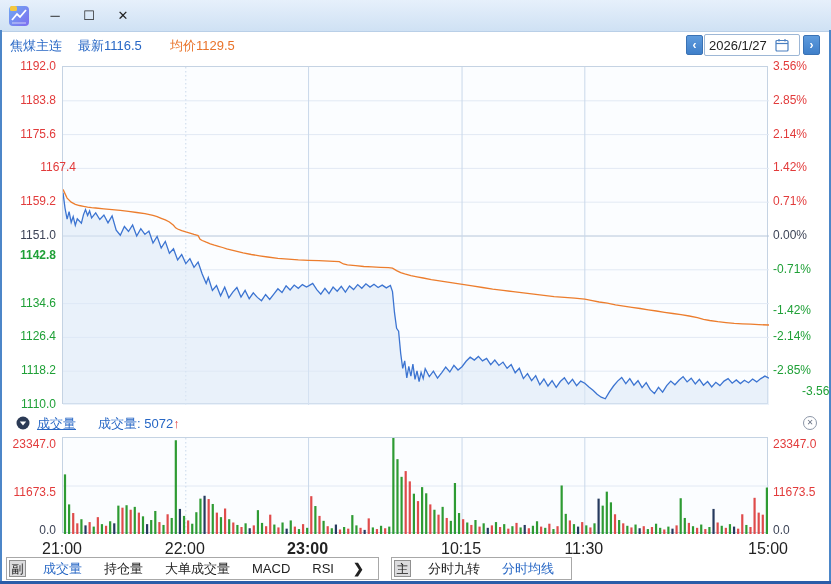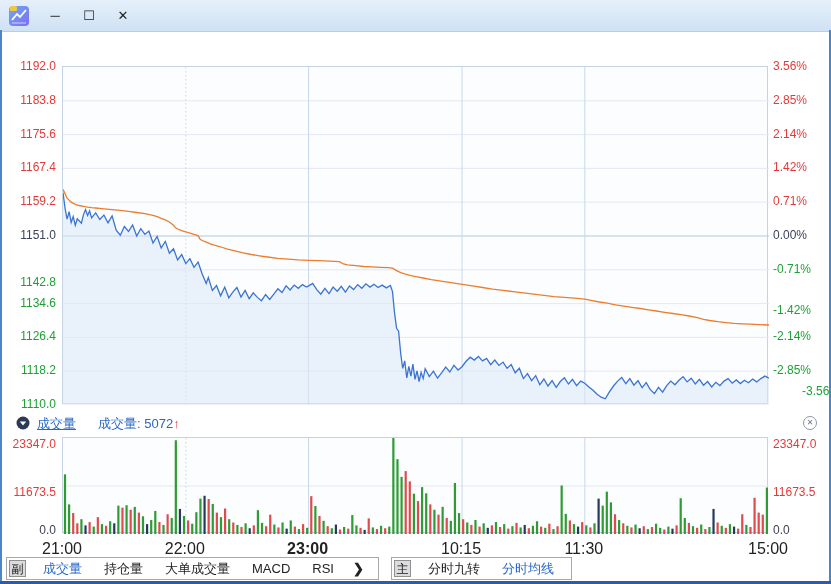--- a/index.html
+++ b/index.html
@@ -80,20 +80,36 @@
         <polyline points="4,18 18,18" fill="none" stroke="#ffffff88" stroke-width="1.2"></polyline>
       </svg>
     </span>
     <span class="winbtns">
       <span class="winbtn">─</span>
       <span class="winbtn">☐</span>
       <span class="winbtn">✕</span>
     </span>
   </div>
 
+  <div class="inforow">
+    <span class="contract">焦煤主连</span>
+    <span class="last">最新1116.5</span>
+    <span class="avg">均价1129.5</span>
+    <span class="navbtn" style="left:684px;">‹</span>
+    <span class="datebox">
+      <input value="2026/1/27" style="">
+      <svg class="calicon" viewBox="0 0 14 14">
+        <rect x="1" y="2.5" width="12" height="10.5" rx="1" fill="none" stroke="#4a7fc0" stroke-width="1.2"></rect>
+        <line x1="1" y1="5.5" x2="13" y2="5.5" stroke="#4a7fc0" stroke-width="1.2"></line>
+        <line x1="4" y1="1" x2="4" y2="3.5" stroke="#4a7fc0" stroke-width="1.2"></line>
+        <line x1="10" y1="1" x2="10" y2="3.5" stroke="#4a7fc0" stroke-width="1.2"></line>
+      </svg>
+    </span>
+    <span class="navbtn" style="left:801px;">›</span>
+  </div>
 
   <div class="plotbox" id="main-plot">
       <svg width="706" height="338">
         <line x1="0" y1="33.80000000000019" x2="706" y2="33.80000000000019" stroke="#e2e9f4" stroke-width="1"></line>
         <line x1="0" y1="67.60000000000038" x2="706" y2="67.60000000000038" stroke="#e2e9f4" stroke-width="1"></line>
         <line x1="0" y1="101.39999999999962" x2="706" y2="101.39999999999962" stroke="#e2e9f4" stroke-width="1"></line>
         <line x1="0" y1="135.19999999999982" x2="706" y2="135.19999999999982" stroke="#e2e9f4" stroke-width="1"></line>
         <line x1="0" y1="169" x2="706" y2="169" stroke="#b6c6da" stroke-width="1"></line>
         <line x1="0" y1="202.80000000000018" x2="706" y2="202.80000000000018" stroke="#e2e9f4" stroke-width="1"></line>
         <line x1="0" y1="236.60000000000036" x2="706" y2="236.60000000000036" stroke="#e2e9f4" stroke-width="1"></line>
@@ -105,24 +121,24 @@
         <line x1="521.8260869565217" y1="0" x2="521.8260869565217" y2="338" stroke="#c9d8ea" stroke-width="1"></line>
         <polygon points="0.0,125.7 2.0,141.0 4.1,152.1 6.1,144.7 8.2,155.4 10.2,149.6 12.3,158.3 14.3,151.7 18.4,156.2 20.5,147.6 22.5,142.6 24.6,148.4 26.6,143.9 28.6,150.9 32.7,145.9 36.8,152.5 40.9,148.0 45.0,155.8 49.1,148.8 53.2,163.2 57.3,168.2 61.4,159.5 65.5,164.5 69.6,157.9 73.7,169.0 77.8,161.6 81.9,167.4 85.9,164.1 90.0,176.0 94.1,169.4 98.2,181.0 102.3,174.4 106.4,186.3 110.5,181.8 114.6,192.9 118.7,187.5 122.8,196.6 126.9,191.7 131.0,200.3 135.1,195.0 139.2,206.9 143.2,216.4 145.3,210.6 149.4,223.4 153.5,218.5 157.6,228.8 161.7,220.1 165.8,230.8 169.8,225.1 173.9,220.5 178.0,230.0 182.1,223.4 186.2,231.7 190.3,225.9 194.4,230.4 198.5,233.7 202.6,227.5 206.7,232.5 210.8,227.1 214.9,221.8 219.0,225.5 223.1,218.9 227.1,223.0 231.2,218.1 235.3,221.3 239.4,217.6 243.5,220.1 245.6,218.9 249.7,216.4 253.8,222.6 257.8,227.1 261.9,221.3 266.0,226.7 270.1,220.1 274.2,224.2 278.3,219.3 282.4,225.1 286.5,218.9 290.6,222.6 294.7,217.6 298.8,221.3 302.9,216.8 307.0,220.1 311.0,217.2 315.1,220.5 319.2,218.1 323.3,220.9 327.4,218.5 329.5,224.6 331.5,245.7 333.6,261.3 335.6,264.2 337.7,286.5 339.7,301.3 341.7,293.9 343.8,310.8 345.8,299.3 347.9,309.1 349.9,297.2 352.0,312.4 354.0,303.8 356.1,314.5 358.1,305.4 360.2,311.6 362.2,301.7 366.3,309.6 370.4,304.2 374.5,311.2 378.6,305.8 382.7,300.1 386.8,305.0 390.9,298.4 395.0,303.0 399.0,299.7 403.1,294.3 407.2,290.2 411.3,293.1 415.4,289.4 419.5,293.9 423.6,291.4 427.7,297.6 431.8,293.1 435.9,298.4 440.0,295.1 444.1,301.3 448.2,297.6 452.2,305.8 456.3,301.3 460.4,311.6 464.5,306.7 468.6,313.7 472.7,308.7 476.8,317.8 480.9,312.0 485.0,319.0 489.1,313.7 493.2,320.3 497.3,314.5 501.4,310.8 505.5,317.0 509.5,312.4 513.6,318.6 517.7,314.1 521.8,316.2 525.9,319.9 530.0,323.2 534.1,327.3 538.2,330.2 542.3,331.8 546.4,324.8 550.5,319.0 554.6,314.1 558.7,310.4 562.8,316.6 566.8,311.6 570.9,318.2 575.0,313.7 579.1,320.7 583.2,315.7 587.3,322.7 591.4,326.5 595.5,320.3 599.6,325.2 603.7,318.6 607.8,314.1 611.9,317.8 616.0,313.3 620.1,309.6 624.1,314.9 628.2,311.2 632.3,317.0 636.4,312.4 640.5,318.2 644.6,314.5 648.7,319.9 652.8,315.3 656.9,318.6 661.0,314.1 665.1,311.6 669.2,316.2 673.3,312.9 677.4,316.6 681.4,313.3 685.5,315.7 689.6,312.0 693.7,314.9 697.8,311.6 701.9,309.1 706.0,311.2 706.0,338 0.0,338" fill="#dbe7f6" fill-opacity="0.55" stroke="none"></polygon>
         <polyline points="0.0,125.7 2.0,141.0 4.1,152.1 6.1,144.7 8.2,155.4 10.2,149.6 12.3,158.3 14.3,151.7 18.4,156.2 20.5,147.6 22.5,142.6 24.6,148.4 26.6,143.9 28.6,150.9 32.7,145.9 36.8,152.5 40.9,148.0 45.0,155.8 49.1,148.8 53.2,163.2 57.3,168.2 61.4,159.5 65.5,164.5 69.6,157.9 73.7,169.0 77.8,161.6 81.9,167.4 85.9,164.1 90.0,176.0 94.1,169.4 98.2,181.0 102.3,174.4 106.4,186.3 110.5,181.8 114.6,192.9 118.7,187.5 122.8,196.6 126.9,191.7 131.0,200.3 135.1,195.0 139.2,206.9 143.2,216.4 145.3,210.6 149.4,223.4 153.5,218.5 157.6,228.8 161.7,220.1 165.8,230.8 169.8,225.1 173.9,220.5 178.0,230.0 182.1,223.4 186.2,231.7 190.3,225.9 194.4,230.4 198.5,233.7 202.6,227.5 206.7,232.5 210.8,227.1 214.9,221.8 219.0,225.5 223.1,218.9 227.1,223.0 231.2,218.1 235.3,221.3 239.4,217.6 243.5,220.1 245.6,218.9 249.7,216.4 253.8,222.6 257.8,227.1 261.9,221.3 266.0,226.7 270.1,220.1 274.2,224.2 278.3,219.3 282.4,225.1 286.5,218.9 290.6,222.6 294.7,217.6 298.8,221.3 302.9,216.8 307.0,220.1 311.0,217.2 315.1,220.5 319.2,218.1 323.3,220.9 327.4,218.5 329.5,224.6 331.5,245.7 333.6,261.3 335.6,264.2 337.7,286.5 339.7,301.3 341.7,293.9 343.8,310.8 345.8,299.3 347.9,309.1 349.9,297.2 352.0,312.4 354.0,303.8 356.1,314.5 358.1,305.4 360.2,311.6 362.2,301.7 366.3,309.6 370.4,304.2 374.5,311.2 378.6,305.8 382.7,300.1 386.8,305.0 390.9,298.4 395.0,303.0 399.0,299.7 403.1,294.3 407.2,290.2 411.3,293.1 415.4,289.4 419.5,293.9 423.6,291.4 427.7,297.6 431.8,293.1 435.9,298.4 440.0,295.1 444.1,301.3 448.2,297.6 452.2,305.8 456.3,301.3 460.4,311.6 464.5,306.7 468.6,313.7 472.7,308.7 476.8,317.8 480.9,312.0 485.0,319.0 489.1,313.7 493.2,320.3 497.3,314.5 501.4,310.8 505.5,317.0 509.5,312.4 513.6,318.6 517.7,314.1 521.8,316.2 525.9,319.9 530.0,323.2 534.1,327.3 538.2,330.2 542.3,331.8 546.4,324.8 550.5,319.0 554.6,314.1 558.7,310.4 562.8,316.6 566.8,311.6 570.9,318.2 575.0,313.7 579.1,320.7 583.2,315.7 587.3,322.7 591.4,326.5 595.5,320.3 599.6,325.2 603.7,318.6 607.8,314.1 611.9,317.8 616.0,313.3 620.1,309.6 624.1,314.9 628.2,311.2 632.3,317.0 636.4,312.4 640.5,318.2 644.6,314.5 648.7,319.9 652.8,315.3 656.9,318.6 661.0,314.1 665.1,311.6 669.2,316.2 673.3,312.9 677.4,316.6 681.4,313.3 685.5,315.7 689.6,312.0 693.7,314.9 697.8,311.6 701.9,309.1 706.0,311.2" fill="none" stroke="#3c74d1" stroke-width="1.3"></polyline>
         <polyline points="0.0,122.4 4.1,131.1 8.2,135.2 12.3,137.3 16.4,138.5 20.5,139.3 24.6,140.1 28.6,140.6 32.7,141.0 40.9,141.8 49.1,142.6 57.3,143.4 65.5,144.3 73.7,145.5 81.9,146.7 90.0,148.4 94.1,149.6 98.2,151.3 102.3,152.9 106.4,155.0 110.5,158.3 112.6,160.8 114.6,162.0 118.7,163.6 122.8,164.9 126.9,166.1 131.0,167.4 135.1,168.6 137.1,172.3 139.2,173.5 143.2,175.2 147.3,176.8 151.4,178.1 155.5,179.3 159.6,180.5 163.7,181.8 171.9,183.8 180.1,185.9 188.3,187.5 196.5,188.8 204.6,190.0 214.9,191.3 225.1,192.1 235.3,192.9 245.6,193.3 255.8,193.7 266.0,194.1 276.3,194.6 280.4,197.0 284.4,197.9 292.6,198.7 300.8,199.5 309.0,199.9 317.2,200.3 325.4,200.7 329.5,201.2 333.6,203.6 337.7,205.7 341.7,206.9 347.9,208.6 354.0,209.8 360.2,211.0 368.3,212.7 376.5,213.9 384.7,215.2 392.9,216.4 401.1,217.6 409.3,218.9 419.5,220.5 429.7,222.2 440.0,223.4 450.2,224.6 460.4,225.9 470.7,227.1 480.9,228.4 491.1,229.6 501.4,230.4 511.6,231.2 521.8,232.1 528.0,233.3 536.2,235.0 544.3,236.2 552.5,237.8 560.7,239.1 568.9,240.3 577.1,241.5 585.3,242.8 593.4,244.0 601.6,245.3 609.8,246.5 618.0,247.7 626.2,249.0 634.4,250.6 640.5,252.3 646.7,253.5 654.8,254.7 663.0,255.6 671.2,256.4 679.4,256.8 687.6,257.2 695.8,257.6 706.0,258.0" fill="none" stroke="#ec7d2d" stroke-width="1.3"></polyline>
       </svg>
     </div>
   <div id="main-labels">
       <div class="axlbl left up" style="top:59px;">1192.0</div>
       <div class="axlbl left up" style="top:92.80000000000018px;">1183.8</div>
       <div class="axlbl left up" style="top:126.60000000000036px;">1175.6</div>
-      <div class="axlbl left up" style="top:160.39999999999964px;">1167.4</div>
+      <div class="axlbl left up" style="top:160.39999999999964px;margin-left:20px;">1167.4</div>
       <div class="axlbl left up" style="top:194.19999999999982px;">1159.2</div>
       <div class="axlbl left flat" style="top:228px;">1151.0</div>
-      <div class="axlbl left dn" style="top:275px;">1142.8</div>
+      <div class="axlbl left dn" style="top:248px;font-weight:bold;">1142.8</div>
       <div class="axlbl left dn" style="top:295.60000000000036px;">1134.6</div>
       <div class="axlbl left dn" style="top:329.39999999999964px;">1126.4</div>
       <div class="axlbl left dn" style="top:363.1999999999998px;">1118.2</div>
       <div class="axlbl left dn" style="top:397px;">1110.0</div>
       <div class="axlbl right up" style="top:59px;">3.56%</div>
       <div class="axlbl right up" style="top:92.80000000000018px;">2.85%</div>
       <div class="axlbl right up" style="top:126.60000000000036px;">2.14%</div>
       <div class="axlbl right up" style="top:160.39999999999964px;">1.42%</div>
       <div class="axlbl right up" style="top:194.19999999999982px;">0.71%</div>
       <div class="axlbl right flat" style="top:228px;">0.00%</div>

